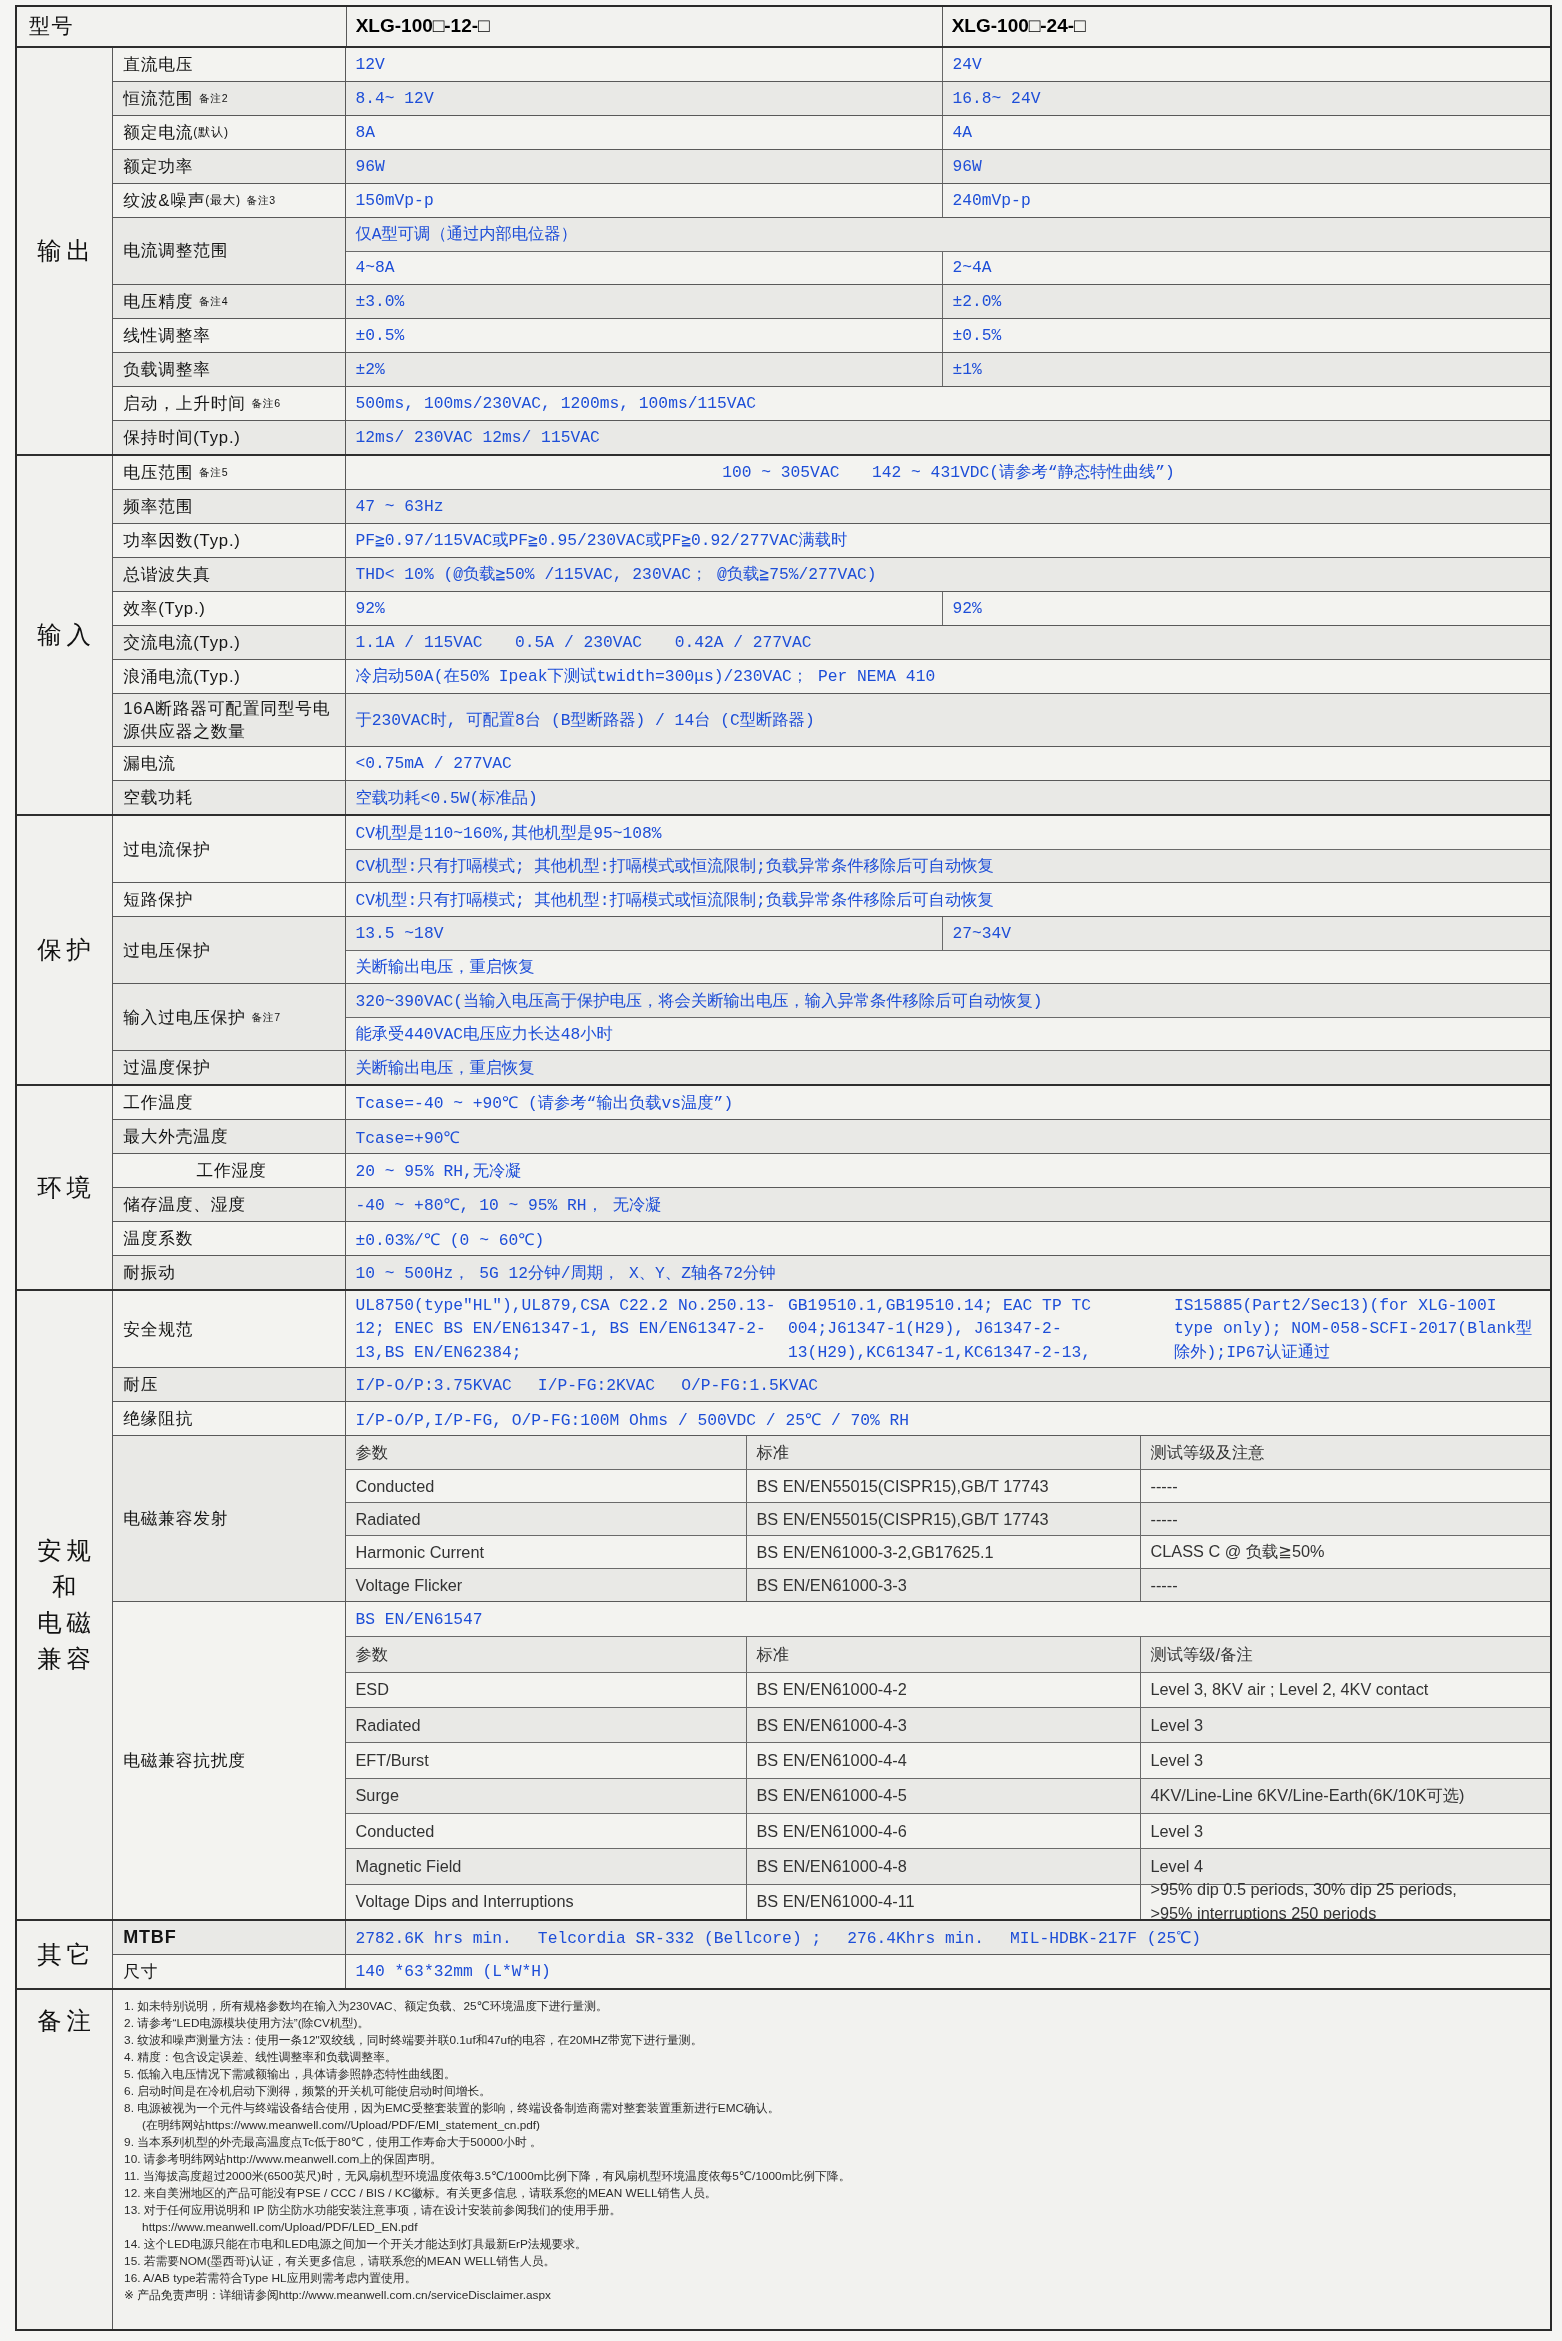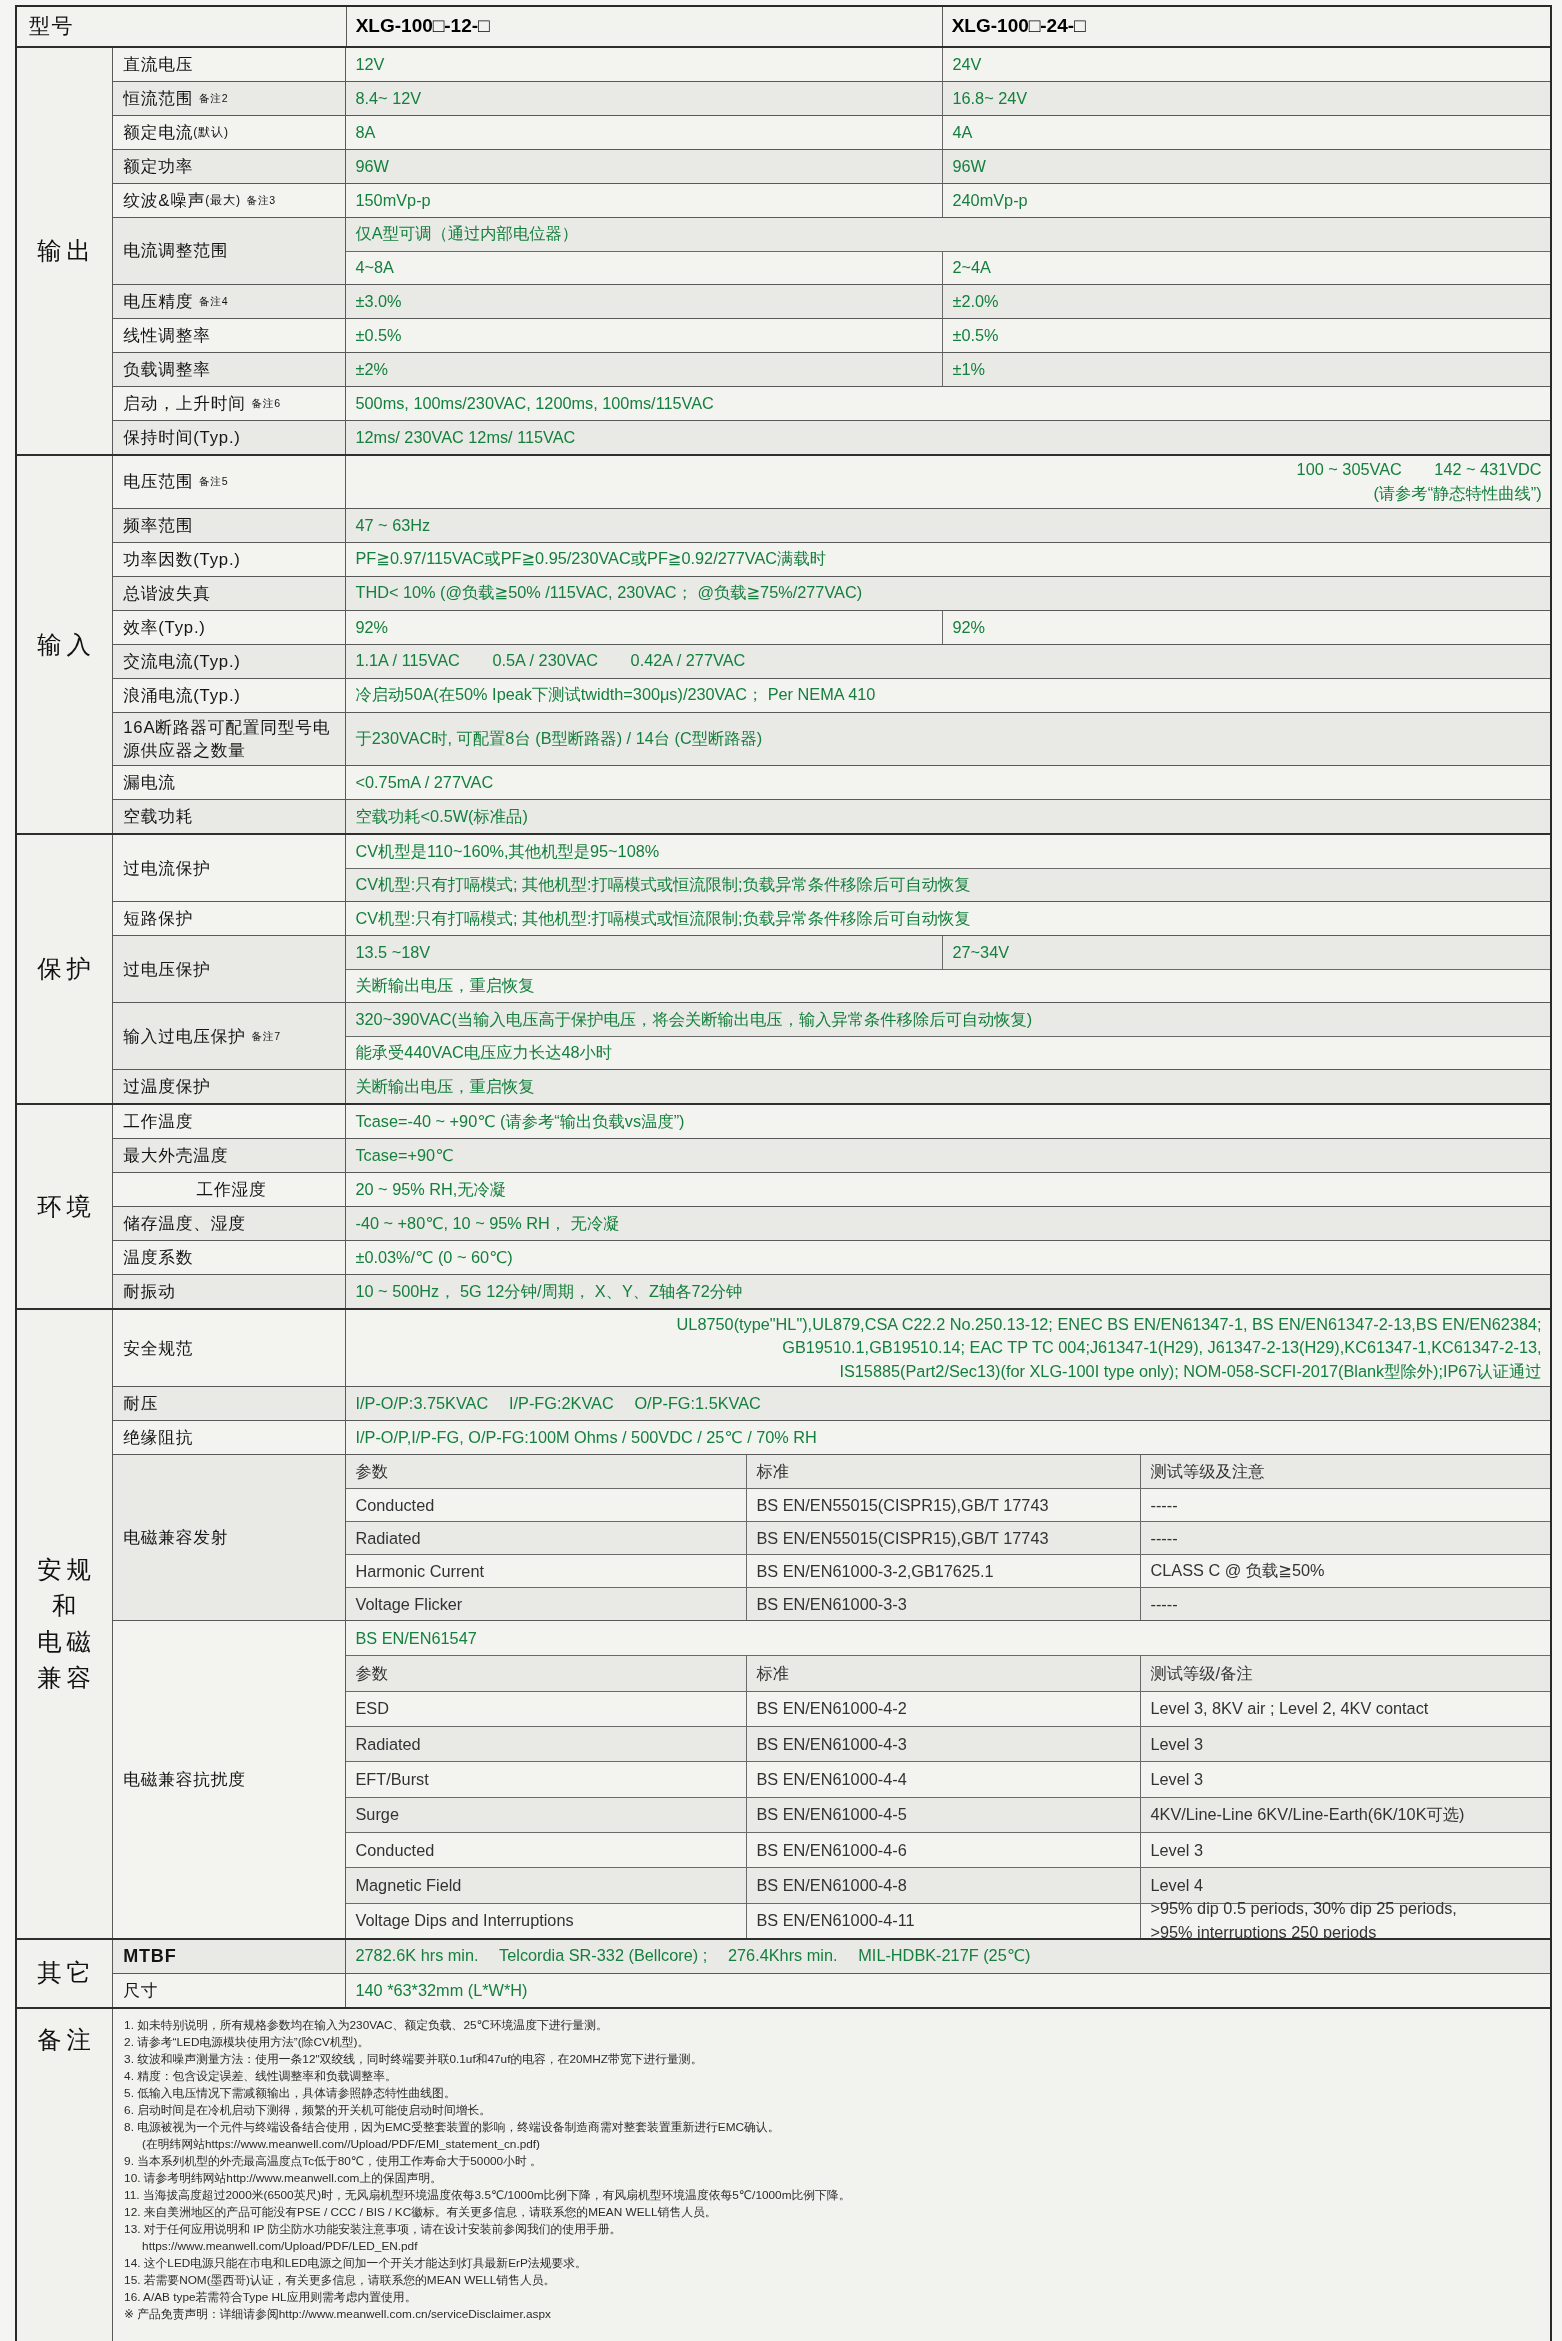--- a/index.html
+++ b/index.html
@@ -23,25 +23,25 @@
   
   .row { display:flex; align-items:stretch; }
   .row + .row { border-top:1.1px solid #595959; }
   .row-label { width:233px; min-height:33px; border-right:1.1px solid #595959; display:flex; align-items:center; padding:3.3px 4.9px 3.3px 10.6px; font-size:16.7px; letter-spacing:0.8px; line-height:23px; color:#141414; }
   .lab-suffix { font-size:12.2px; }
   .lab-note { font-size:10.6px; margin-left:5.7px; }
   .strong .lab-main { font-weight:bold; font-size:18px; }
   .row-vals { flex:1; display:flex; flex-direction:column; }
   .vrow { flex:1; display:flex; min-height:33px; align-items:stretch; }
   .vrow + .vrow { border-top:0.8px solid #6a6a6a; }
-  .vcell { display:flex; align-items:center; padding:2.4px 8.1px 2.4px 9.8px; font-size:16.3px; color:#15803d; }
+  .vcell { display:flex; align-items:center; padding:2.4px 8.1px 2.4px 9.8px; font-size:16.3px; color:#1d4ed8;font-family:Liberation Mono, monospace; }
   .vc1 { width:596px; }
   .vc2 { flex:1; border-left:0.8px solid #6a6a6a; }
   .vspan { flex:1; }
-  .multiline { flex-direction:column; align-items:flex-end; justify-content:center; line-height:24.4px; }
+  .multiline { flex-direction:row; align-items:center; justify-content:center; line-height:24.4px; }
   .cell-line { display:block; line-height:23.6px; }
 
   
   .st-c { display:flex; align-items:center; padding:2.4px 8.1px 2.4px 9.8px; font-size:16.3px; color:#333; }
   .st-c + .st-c { border-left:0.8px solid #6a6a6a; }
   .st-1 { width:400px; }
   .st-2 { width:394px; }
   .st-3 { flex:1; flex-direction:column; align-items:flex-start; justify-content:center; }
 
   

